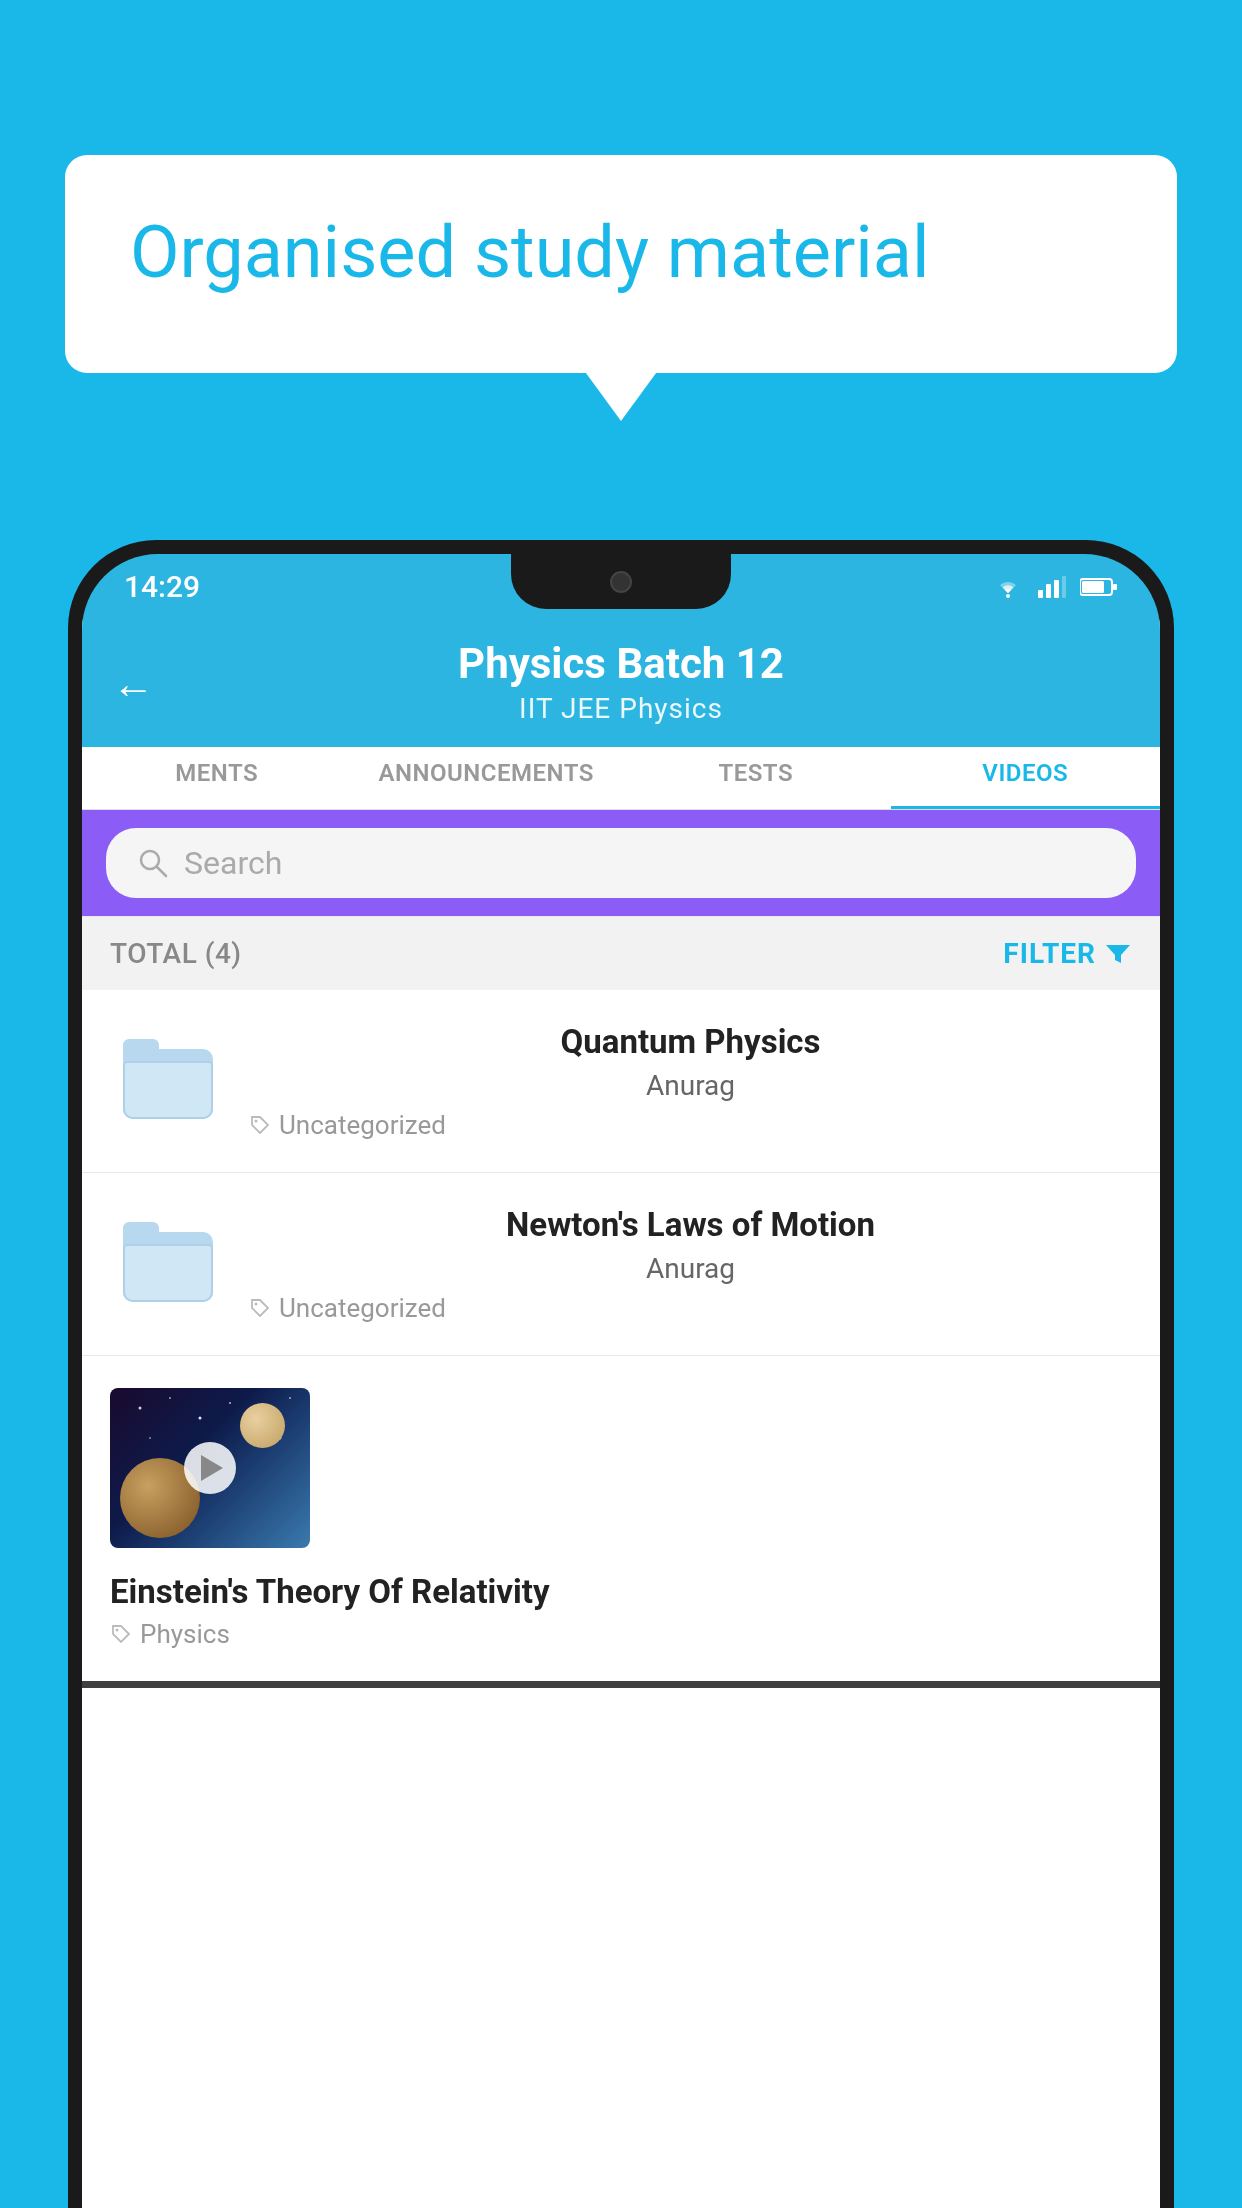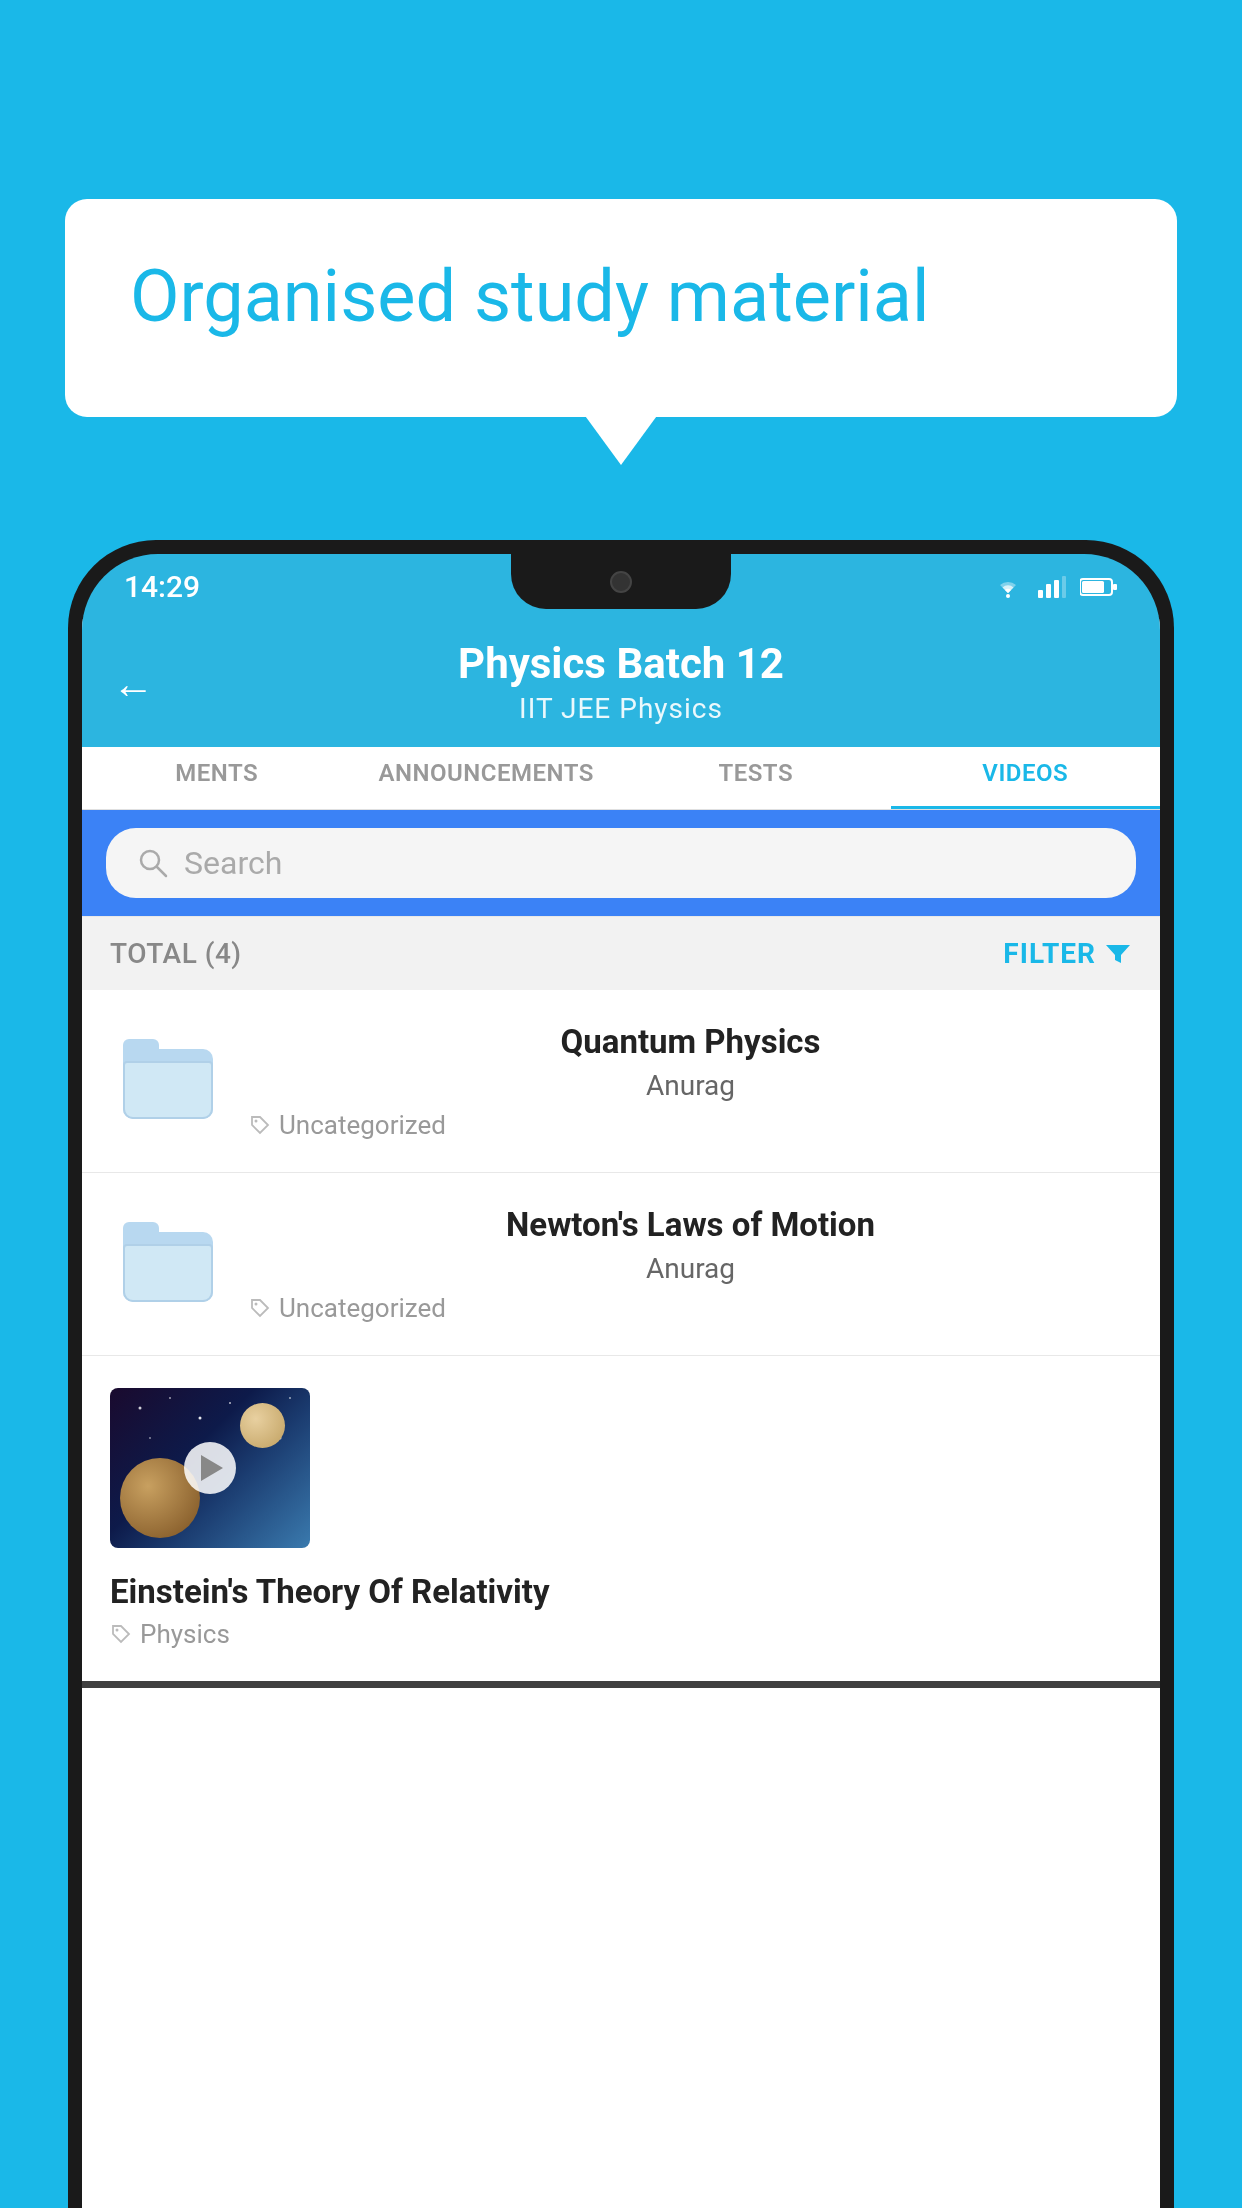--- a/index.html
+++ b/index.html
@@ -19,21 +19,20 @@
       top: 155px;
       left: 65px;
       right: 65px;
     }
 
     .speech-bubble {
       background: white;
       border-radius: 22px;
       padding: 55px 65px 55px 65px;
       position: relative;
-      margin-top: 44px;
     }
 
     .speech-bubble::after {
       content: '';
       position: absolute;
       bottom: -48px;
       left: 50%;
       transform: translateX(-50%);
       width: 0;
       height: 0;
@@ -202,21 +201,21 @@
       position: absolute;
       bottom: 0;
       left: 0;
       right: 0;
       height: 3px;
       background: #1ab8e8;
     }
 
     
     .search-bar {
-      background: #3b82f6;
+      background: #8b5cf6;
       padding: 18px 24px;
       border-bottom: 1px solid #e8e8e8;
     }
 
     .search-input-wrapper {
       background: #f5f5f5;
       border-radius: 30px;
       display: flex;
       align-items: center;
       padding: 16px 30px;

